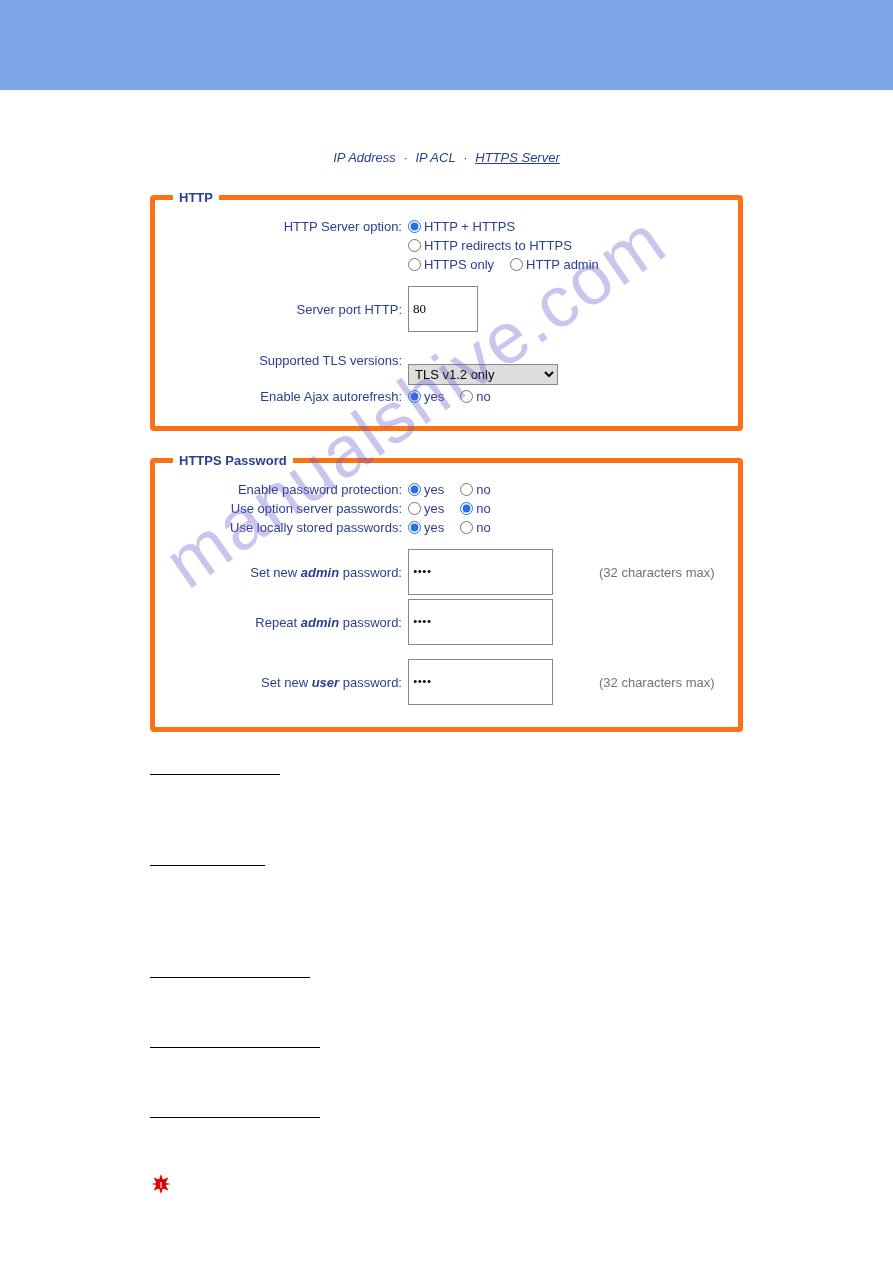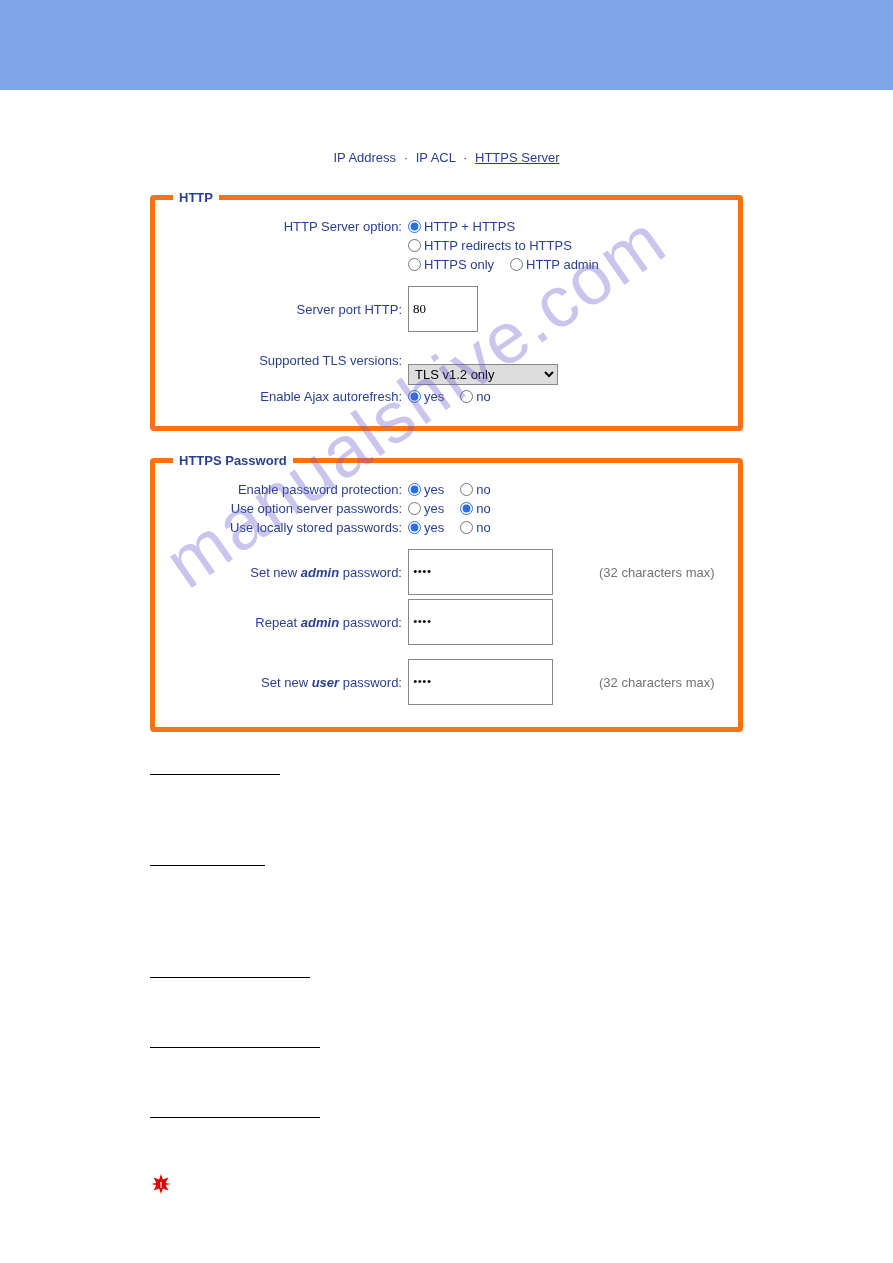--- a/index.html
+++ b/index.html
@@ -19,20 +19,21 @@
     padding: 60px 150px 40px 150px;
   }
   .tabs {
     text-align: center;
     margin-bottom: 25px;
     font-size: 13px;
   }
   .tabs a {
     color: #2a3f8f;
     text-decoration: none;
+    font-style: italic;
   }
   .tabs a.active {
     text-decoration: underline;
   }
   .tabs .sep {
     color: #2a3f8f;
     margin: 0 4px;
   }
   fieldset {
     border: 5px solid #f97316;

